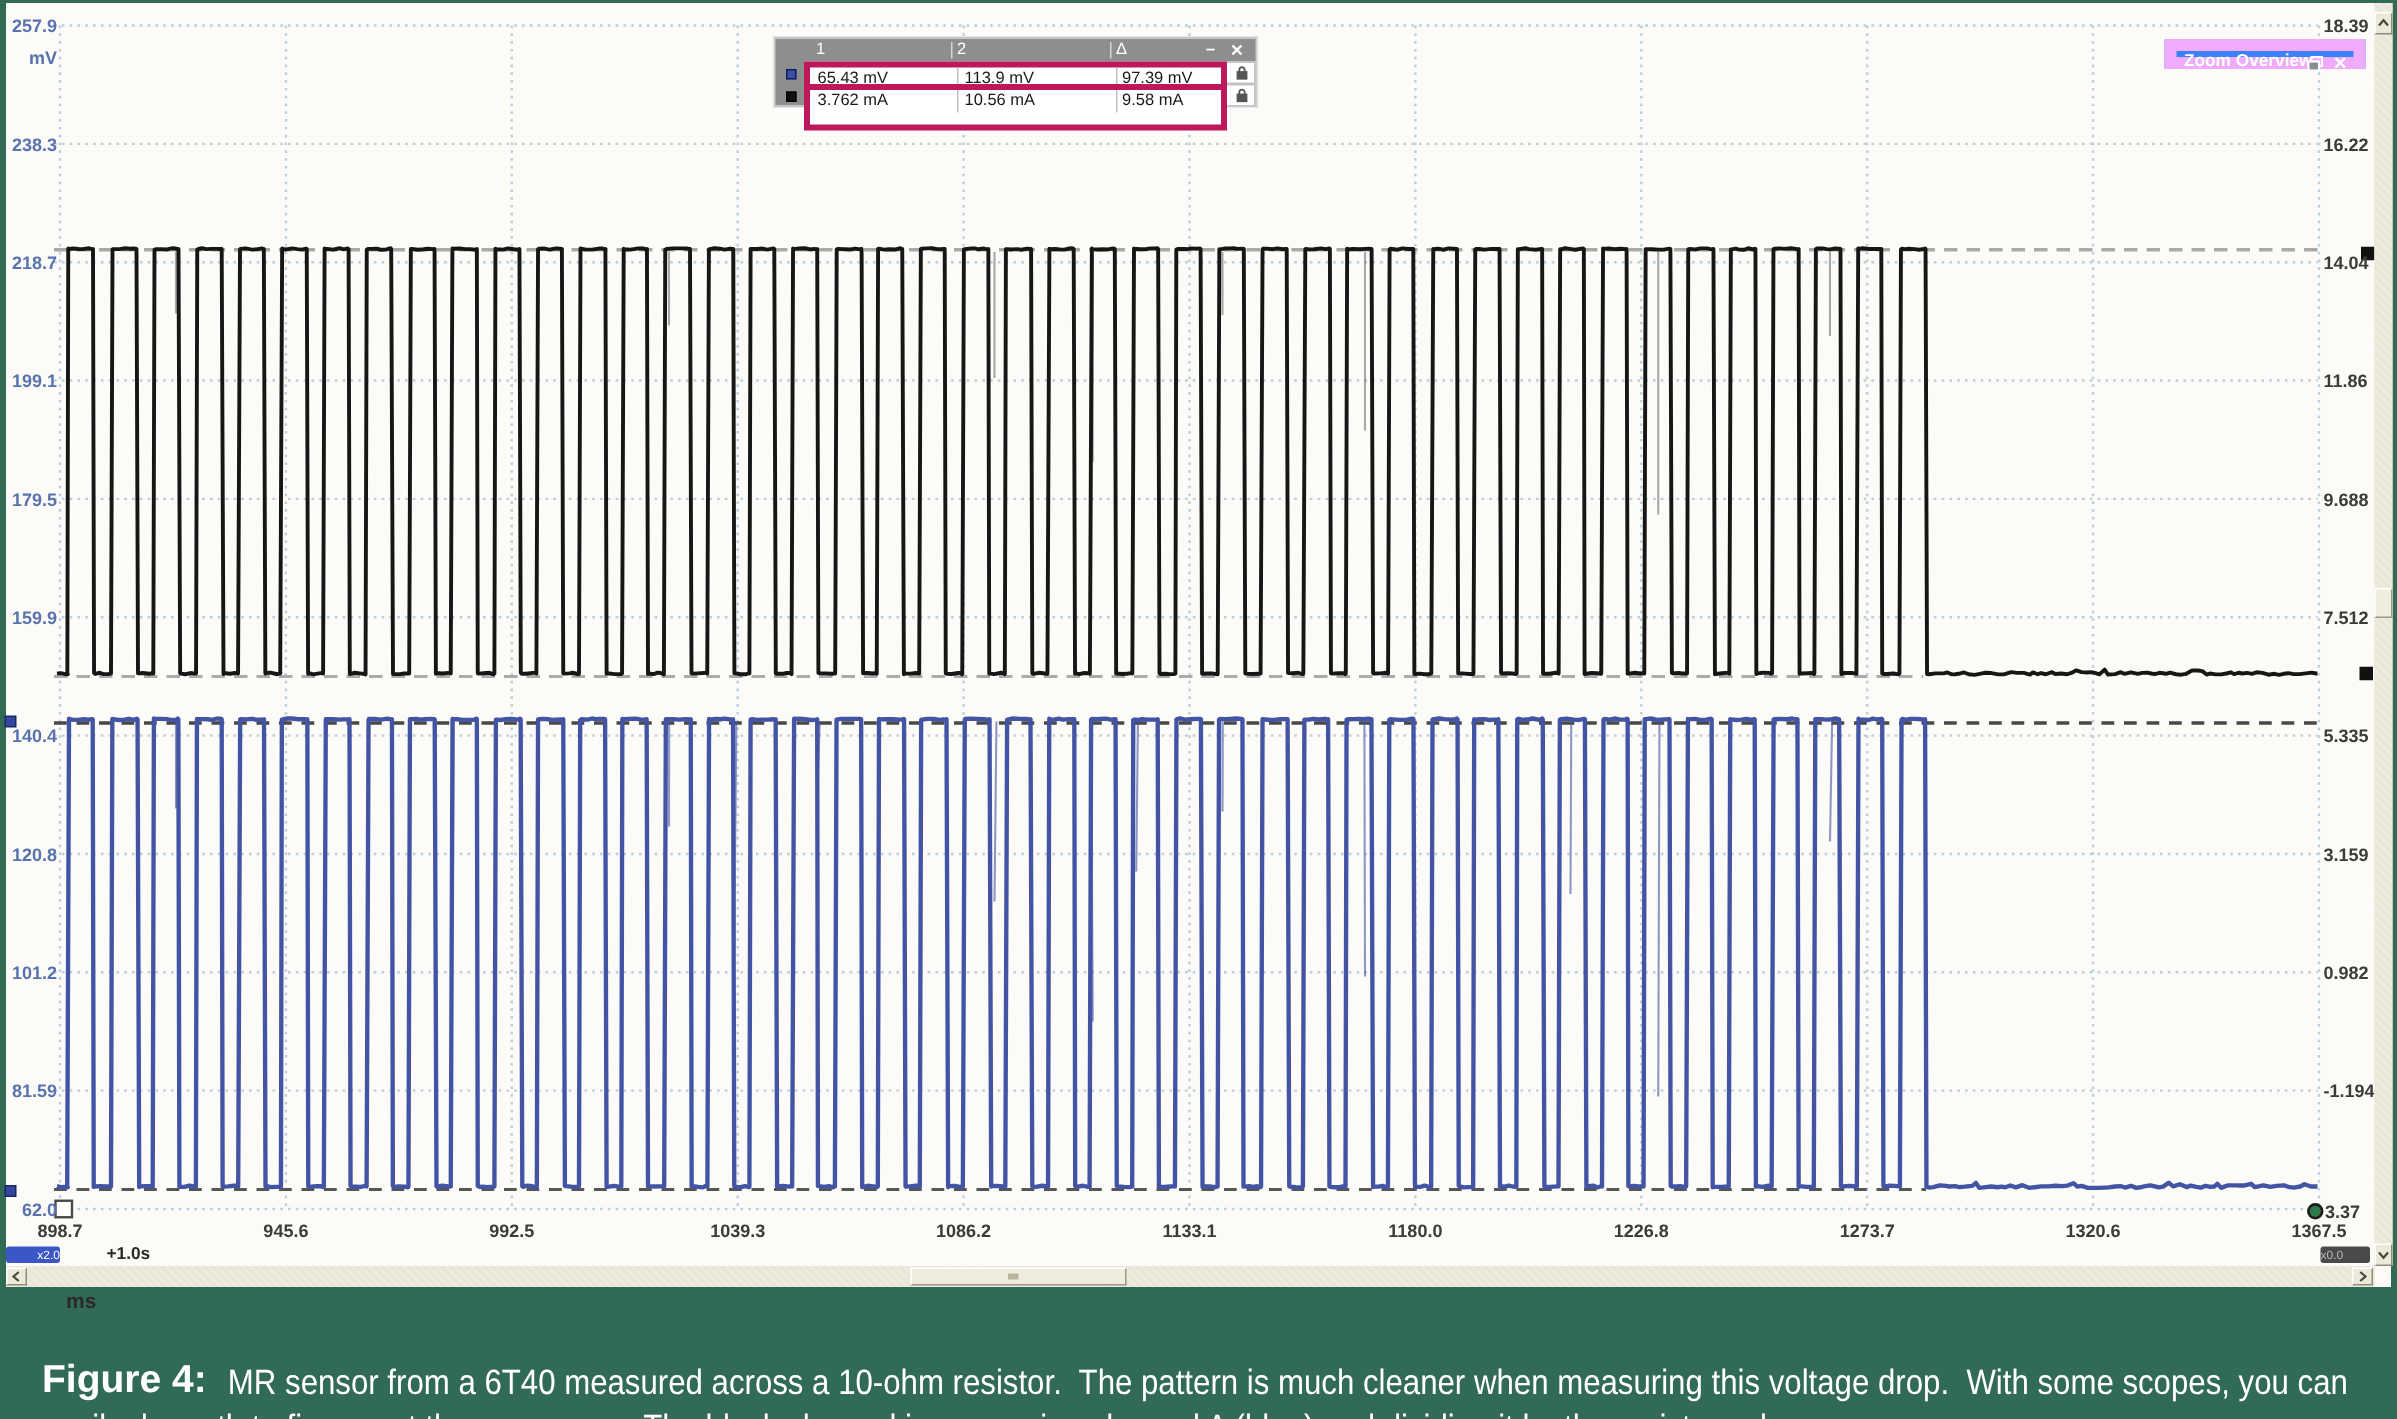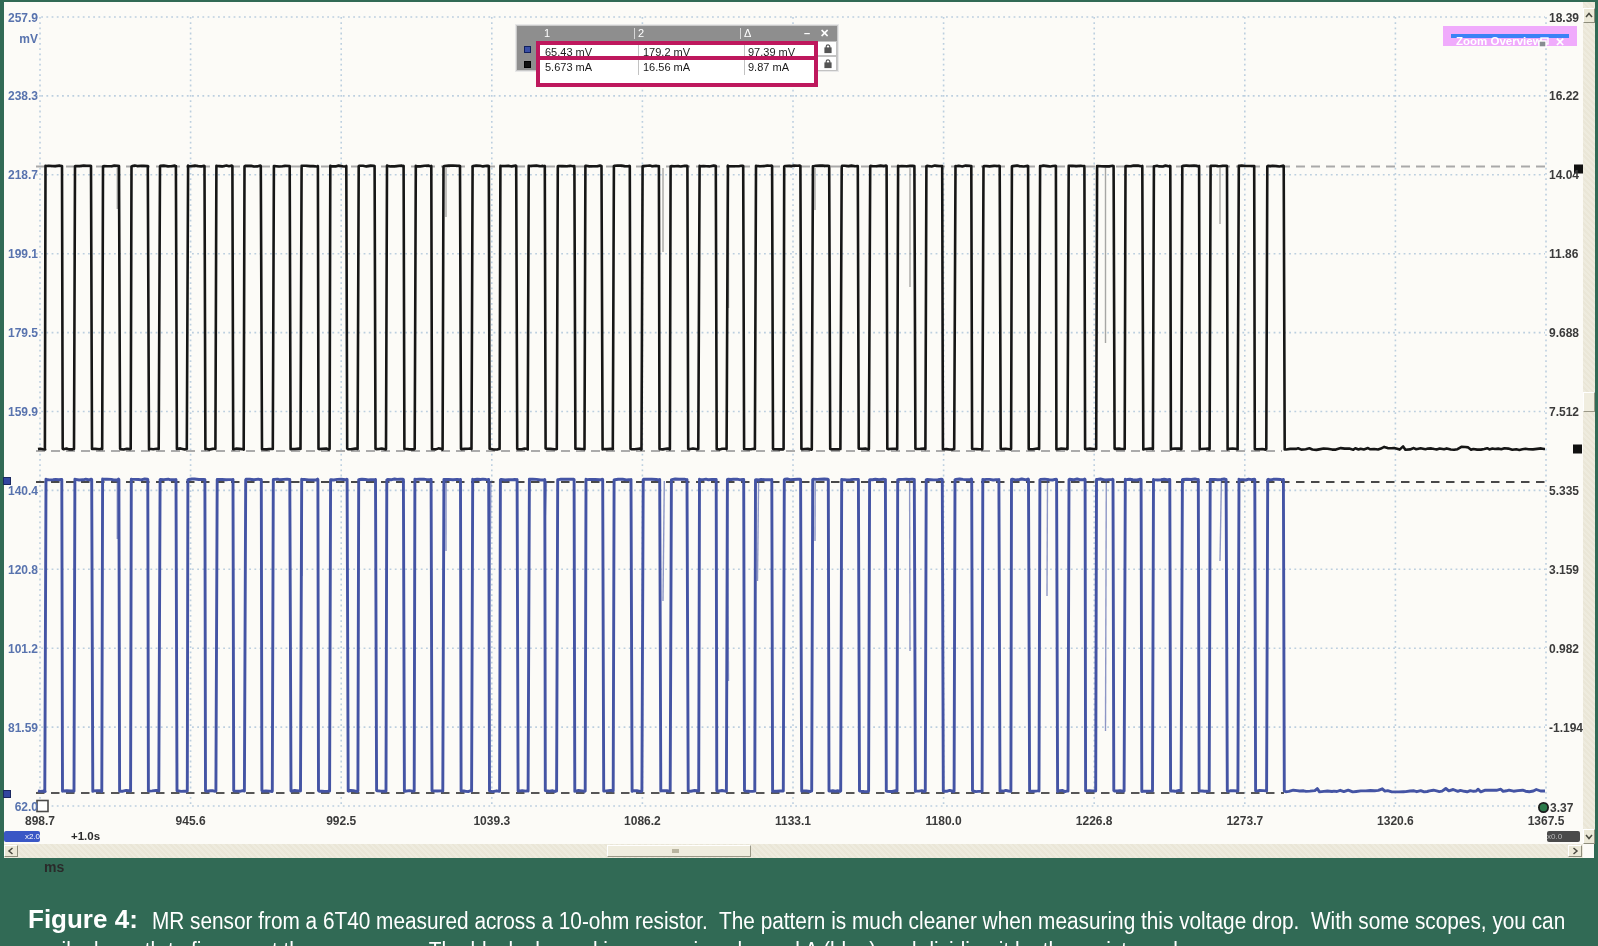--- a/index.html
+++ b/index.html
@@ -141,29 +141,29 @@
     <span style="left:27px">1</span>
       <span style="left:121px">2</span>
       <span style="left:227px">Δ</span>
     <span style="left:287px;font-weight:bold">–</span>
       <span style="left:303px;font-weight:bold">✕</span>
     <div class="vsep" style="left:117px"></div>
       <div class="vsep" style="left:223px"></div>
   </div>
   <div class="row" style="top:15px">
     <span style="left:5px">65.43 mV</span>
-      <span style="left:103px">179.2 mV</span>
+      <span style="left:103px">113.9 mV</span>
       <span style="left:208px">97.39 mV</span>
     <div class="vsep" style="left:98px;background:#c2c2c2;height:15px;top:0"></div>
     <div class="vsep" style="left:204px;background:#c2c2c2;height:15px;top:0"></div>
   </div>
   <div class="row" style="top:30px">
-    <span style="left:5px">5.673 mA</span>
-      <span style="left:103px">16.56 mA</span>
-      <span style="left:208px">9.87 mA</span>
+    <span style="left:5px">3.762 mA</span>
+      <span style="left:103px">10.56 mA</span>
+      <span style="left:208px">9.58 mA</span>
     <div class="vsep" style="left:98px;background:#c2c2c2;height:15px;top:0"></div>
     <div class="vsep" style="left:204px;background:#c2c2c2;height:15px;top:0"></div>
   </div>
   <div class="lockcol" style="top:15px"></div>
   <div class="lockcol" style="top:30px"></div>
   <div class="mark" style="top:20px;background:#3a4fa5;border:1px solid #10205e"></div>
   <div class="mark" style="top:35px;background:#101010;border:1px solid #000"></div>
   <svg class="abs" style="left:306px;top:18px" width="10" height="28" viewBox="0 0 10 28">
     <g stroke="#555" fill="none" stroke-width="1.2">
       <rect x="2" y="4" width="6" height="4.5" fill="#555"></rect>

